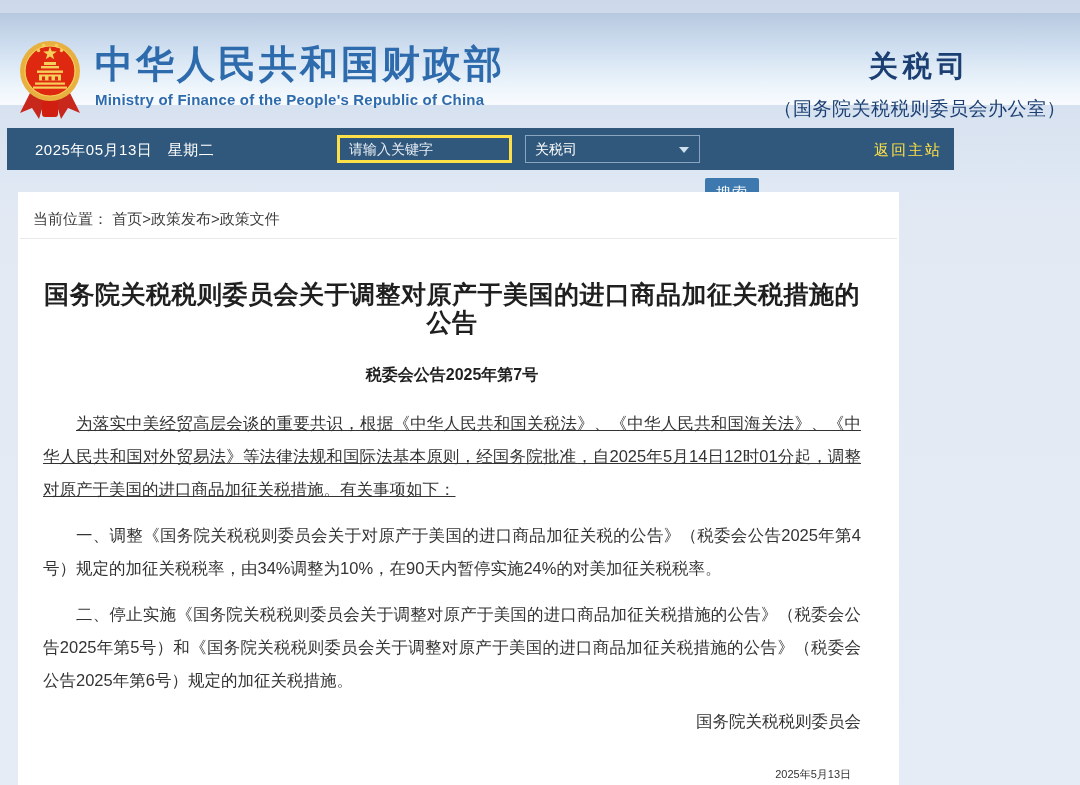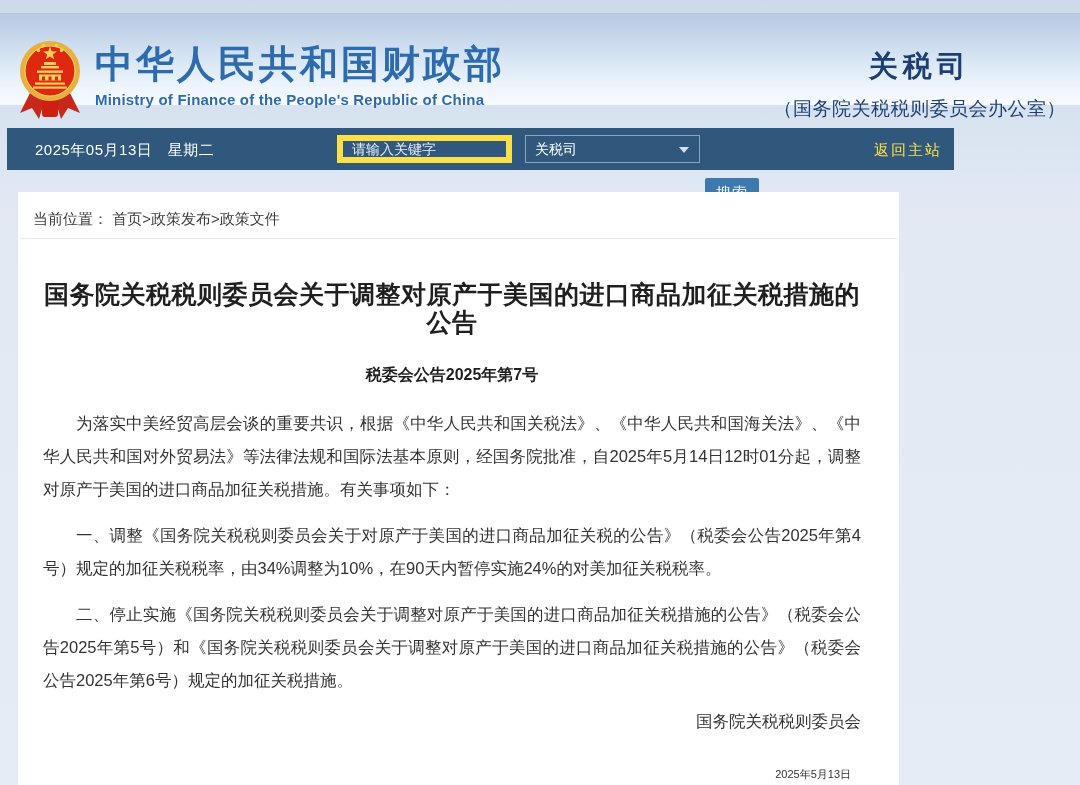--- a/index.html
+++ b/index.html
@@ -25,21 +25,21 @@
     font-size:15px;font-weight:bold;color:#2e6bad;margin-top:4px;letter-spacing:0.2px;white-space:nowrap;
   }
   .dept{position:absolute;right:14px;top:36px;text-align:center;color:#1b3f72;}
   .dept-title{font-size:29px;font-weight:bold;letter-spacing:5px;line-height:34px;}
   .dept-subtitle{font-size:19px;margin-top:13px;letter-spacing:0.5px;white-space:nowrap;}
   
   .navbar{position:absolute;top:128px;left:7px;width:947px;height:42px;background:#30587c;}
   .nav-date{position:absolute;left:28px;top:13px;color:#ffffff;font-size:15px;letter-spacing:0.5px;white-space:nowrap;}
   .nav-input{
     position:absolute;left:330px;top:7px;width:175px;height:28px;box-sizing:border-box;
-    background:transparent;border:6px solid #fde047;color:#ffffff;padding:0 9px;font-size:14px;outline:none;
+    background:transparent;border:3px solid #fde047;color:#ffffff;padding:0 9px;font-size:14px;outline:none;
     font-family:"Liberation Sans","DejaVu Sans",sans-serif;
   }
   .nav-input::placeholder{color:#e8eef5;opacity:1;}
   .nav-select{
     position:absolute;left:518px;top:7px;width:175px;height:28px;box-sizing:border-box;
     border:1px solid #8aa5bf;color:#ffffff;font-size:14px;line-height:26px;padding:0 9px;cursor:pointer;
   }
   .nav-select .caret{
     position:absolute;right:10px;top:11px;width:0;height:0;
     border-left:5px solid transparent;border-right:5px solid transparent;border-top:6px solid #cfe0ef;
@@ -58,21 +58,21 @@
   .crumb-divider{position:absolute;top:46px;left:2px;right:2px;border-top:1px solid #e9e9e9;height:0;}
   .article{position:absolute;top:0;left:25px;right:38px;color:#333333;}
   .doc-title{
     margin:88px 0 0;font-size:25px;line-height:28px;font-weight:bold;color:#1f1f1f;
     text-align:center;letter-spacing:0.5px;
   }
   .doc-number{margin-top:29px;font-size:16px;font-weight:bold;color:#1f1f1f;text-align:center;}
   .body-text p{
     font-size:16.5px;line-height:33px;color:#333333;text-align:justify;text-indent:2em;margin:0 0 13px;
   }
-  .body-text p:first-child{margin-top:21px;}
+  .body-text p:first-child{margin-top:21px;text-decoration:underline;}
   .signature{margin-top:12px;text-align:right;font-size:16.5px;line-height:22px;color:#333333;}
   .sign-date{margin-top:31px;text-align:right;font-size:11px;line-height:22px;color:#333333;padding-right:10px;}
   .related{margin-top:20px;font-size:16.5px;line-height:22px;color:#333333;}
 </style>
 </head>
 <body>
 
 <div class="page">
 
   <div class="header">

